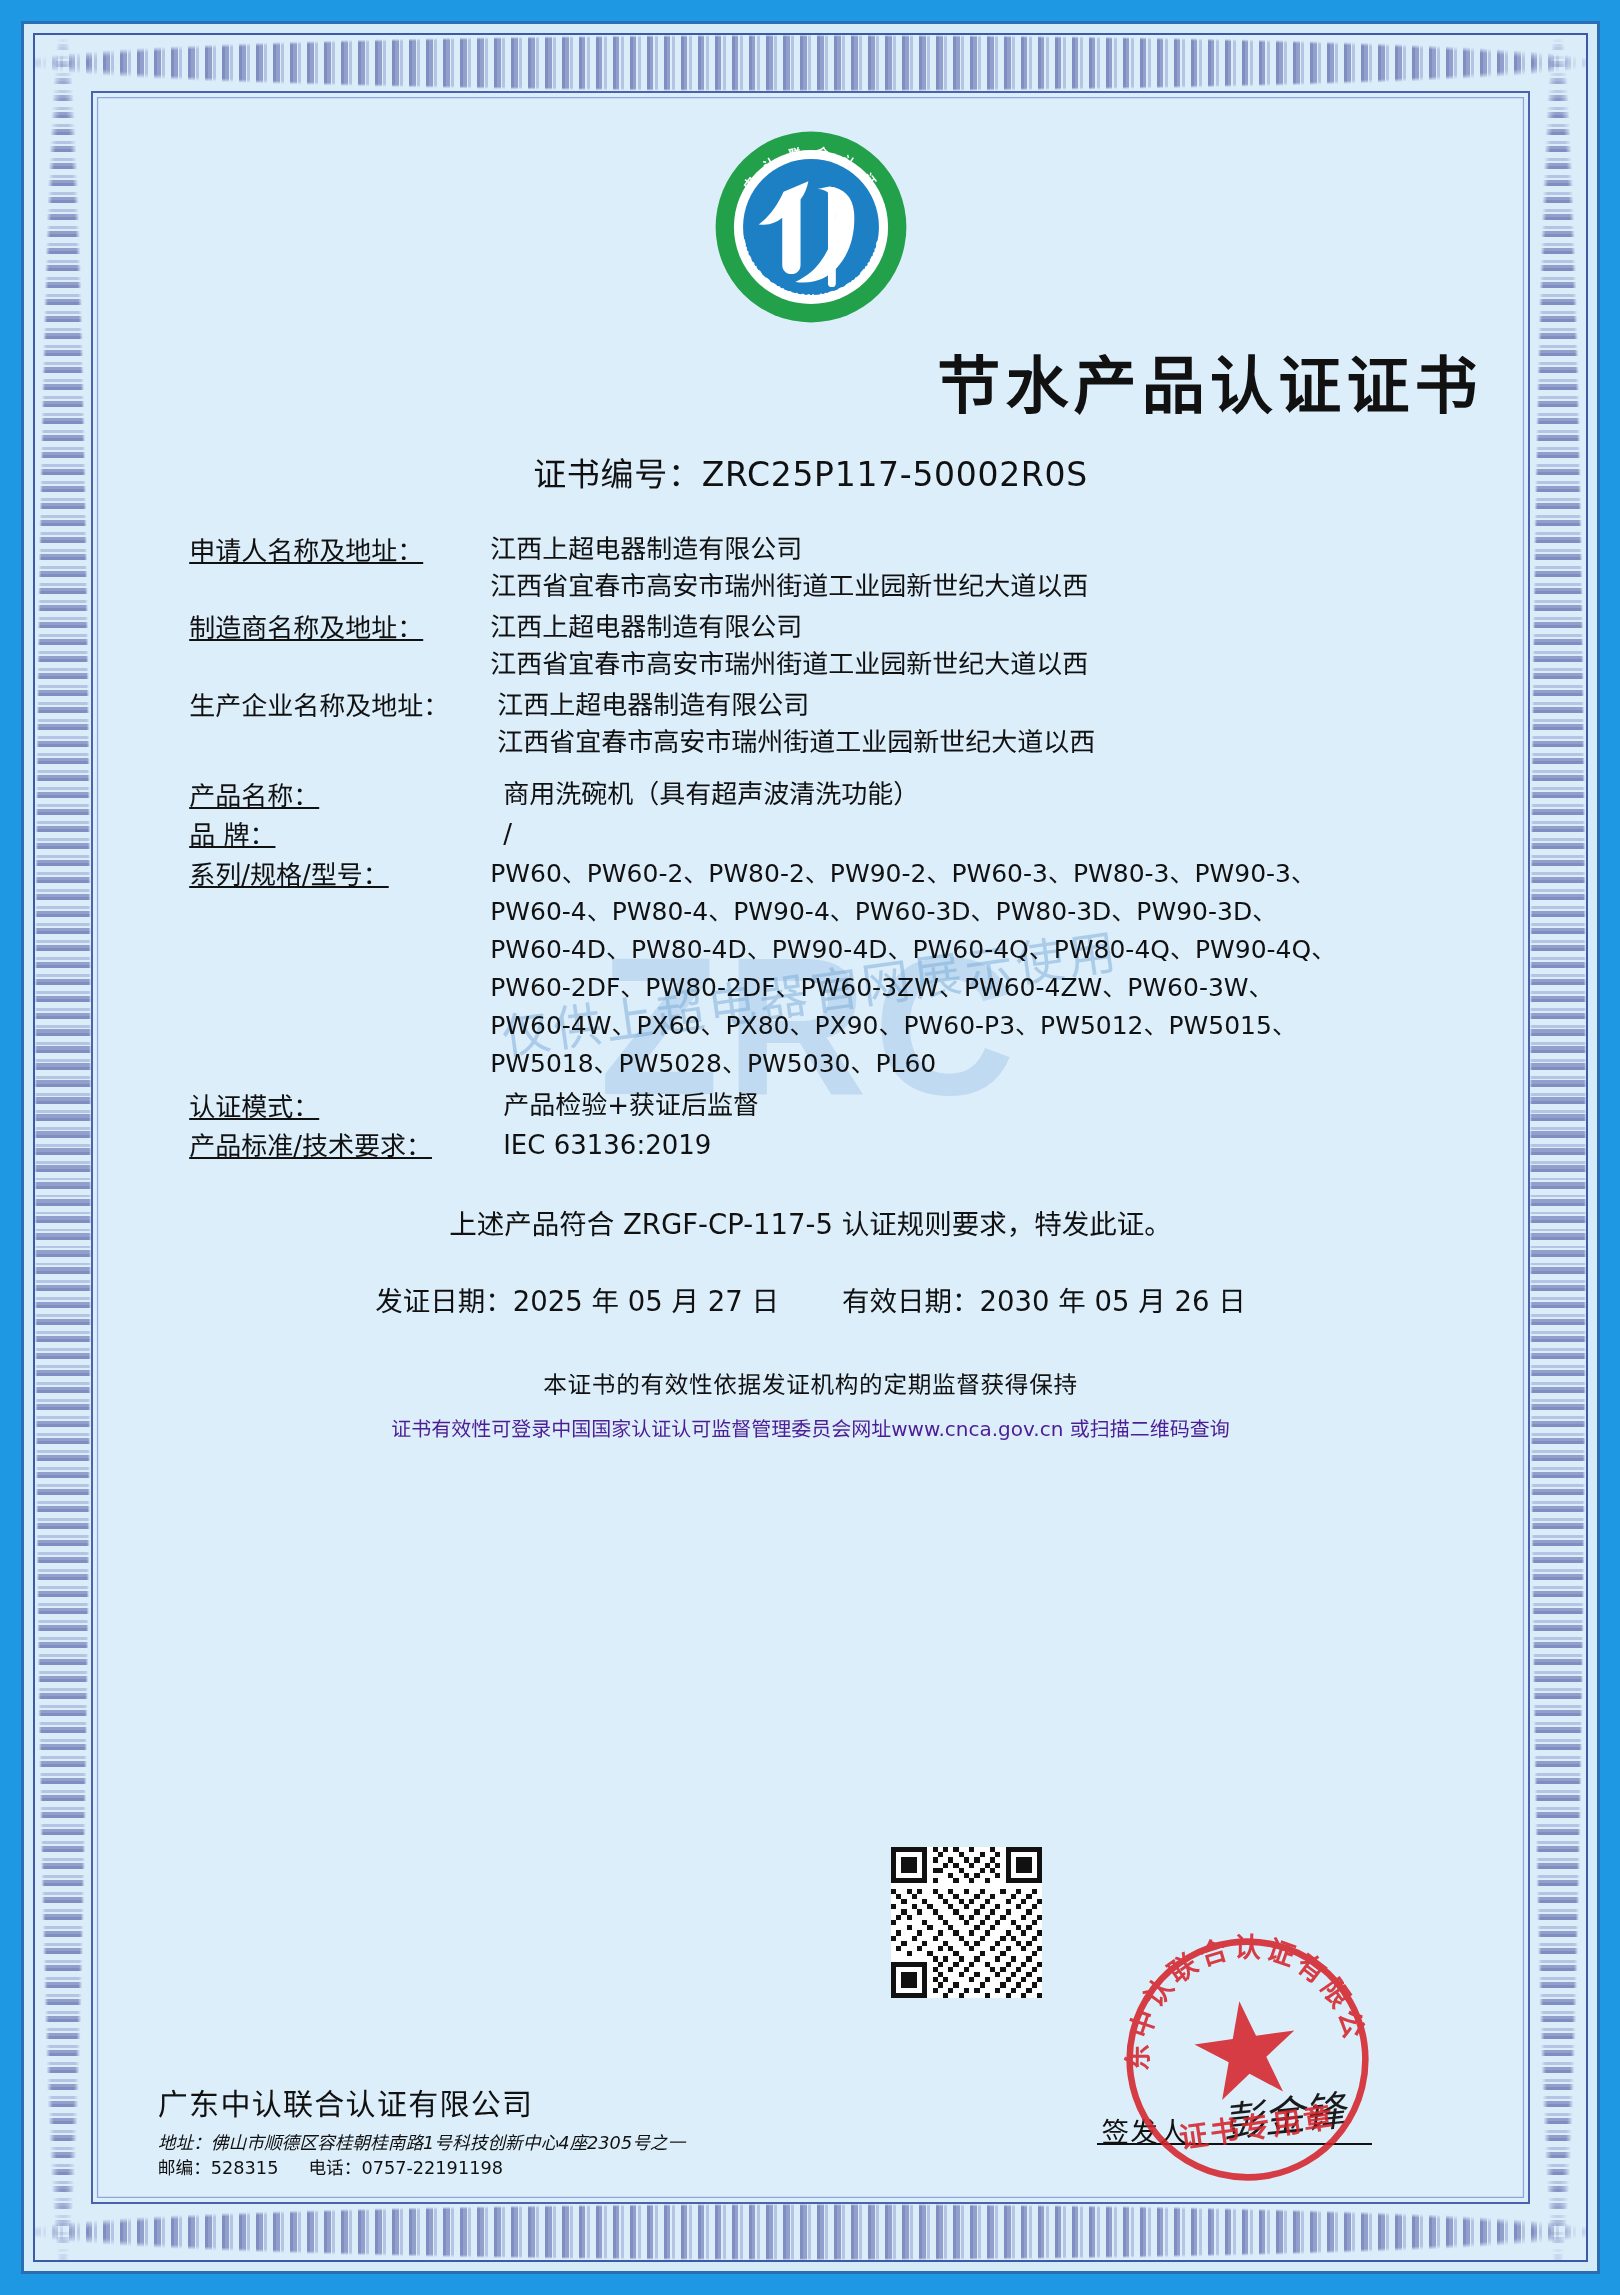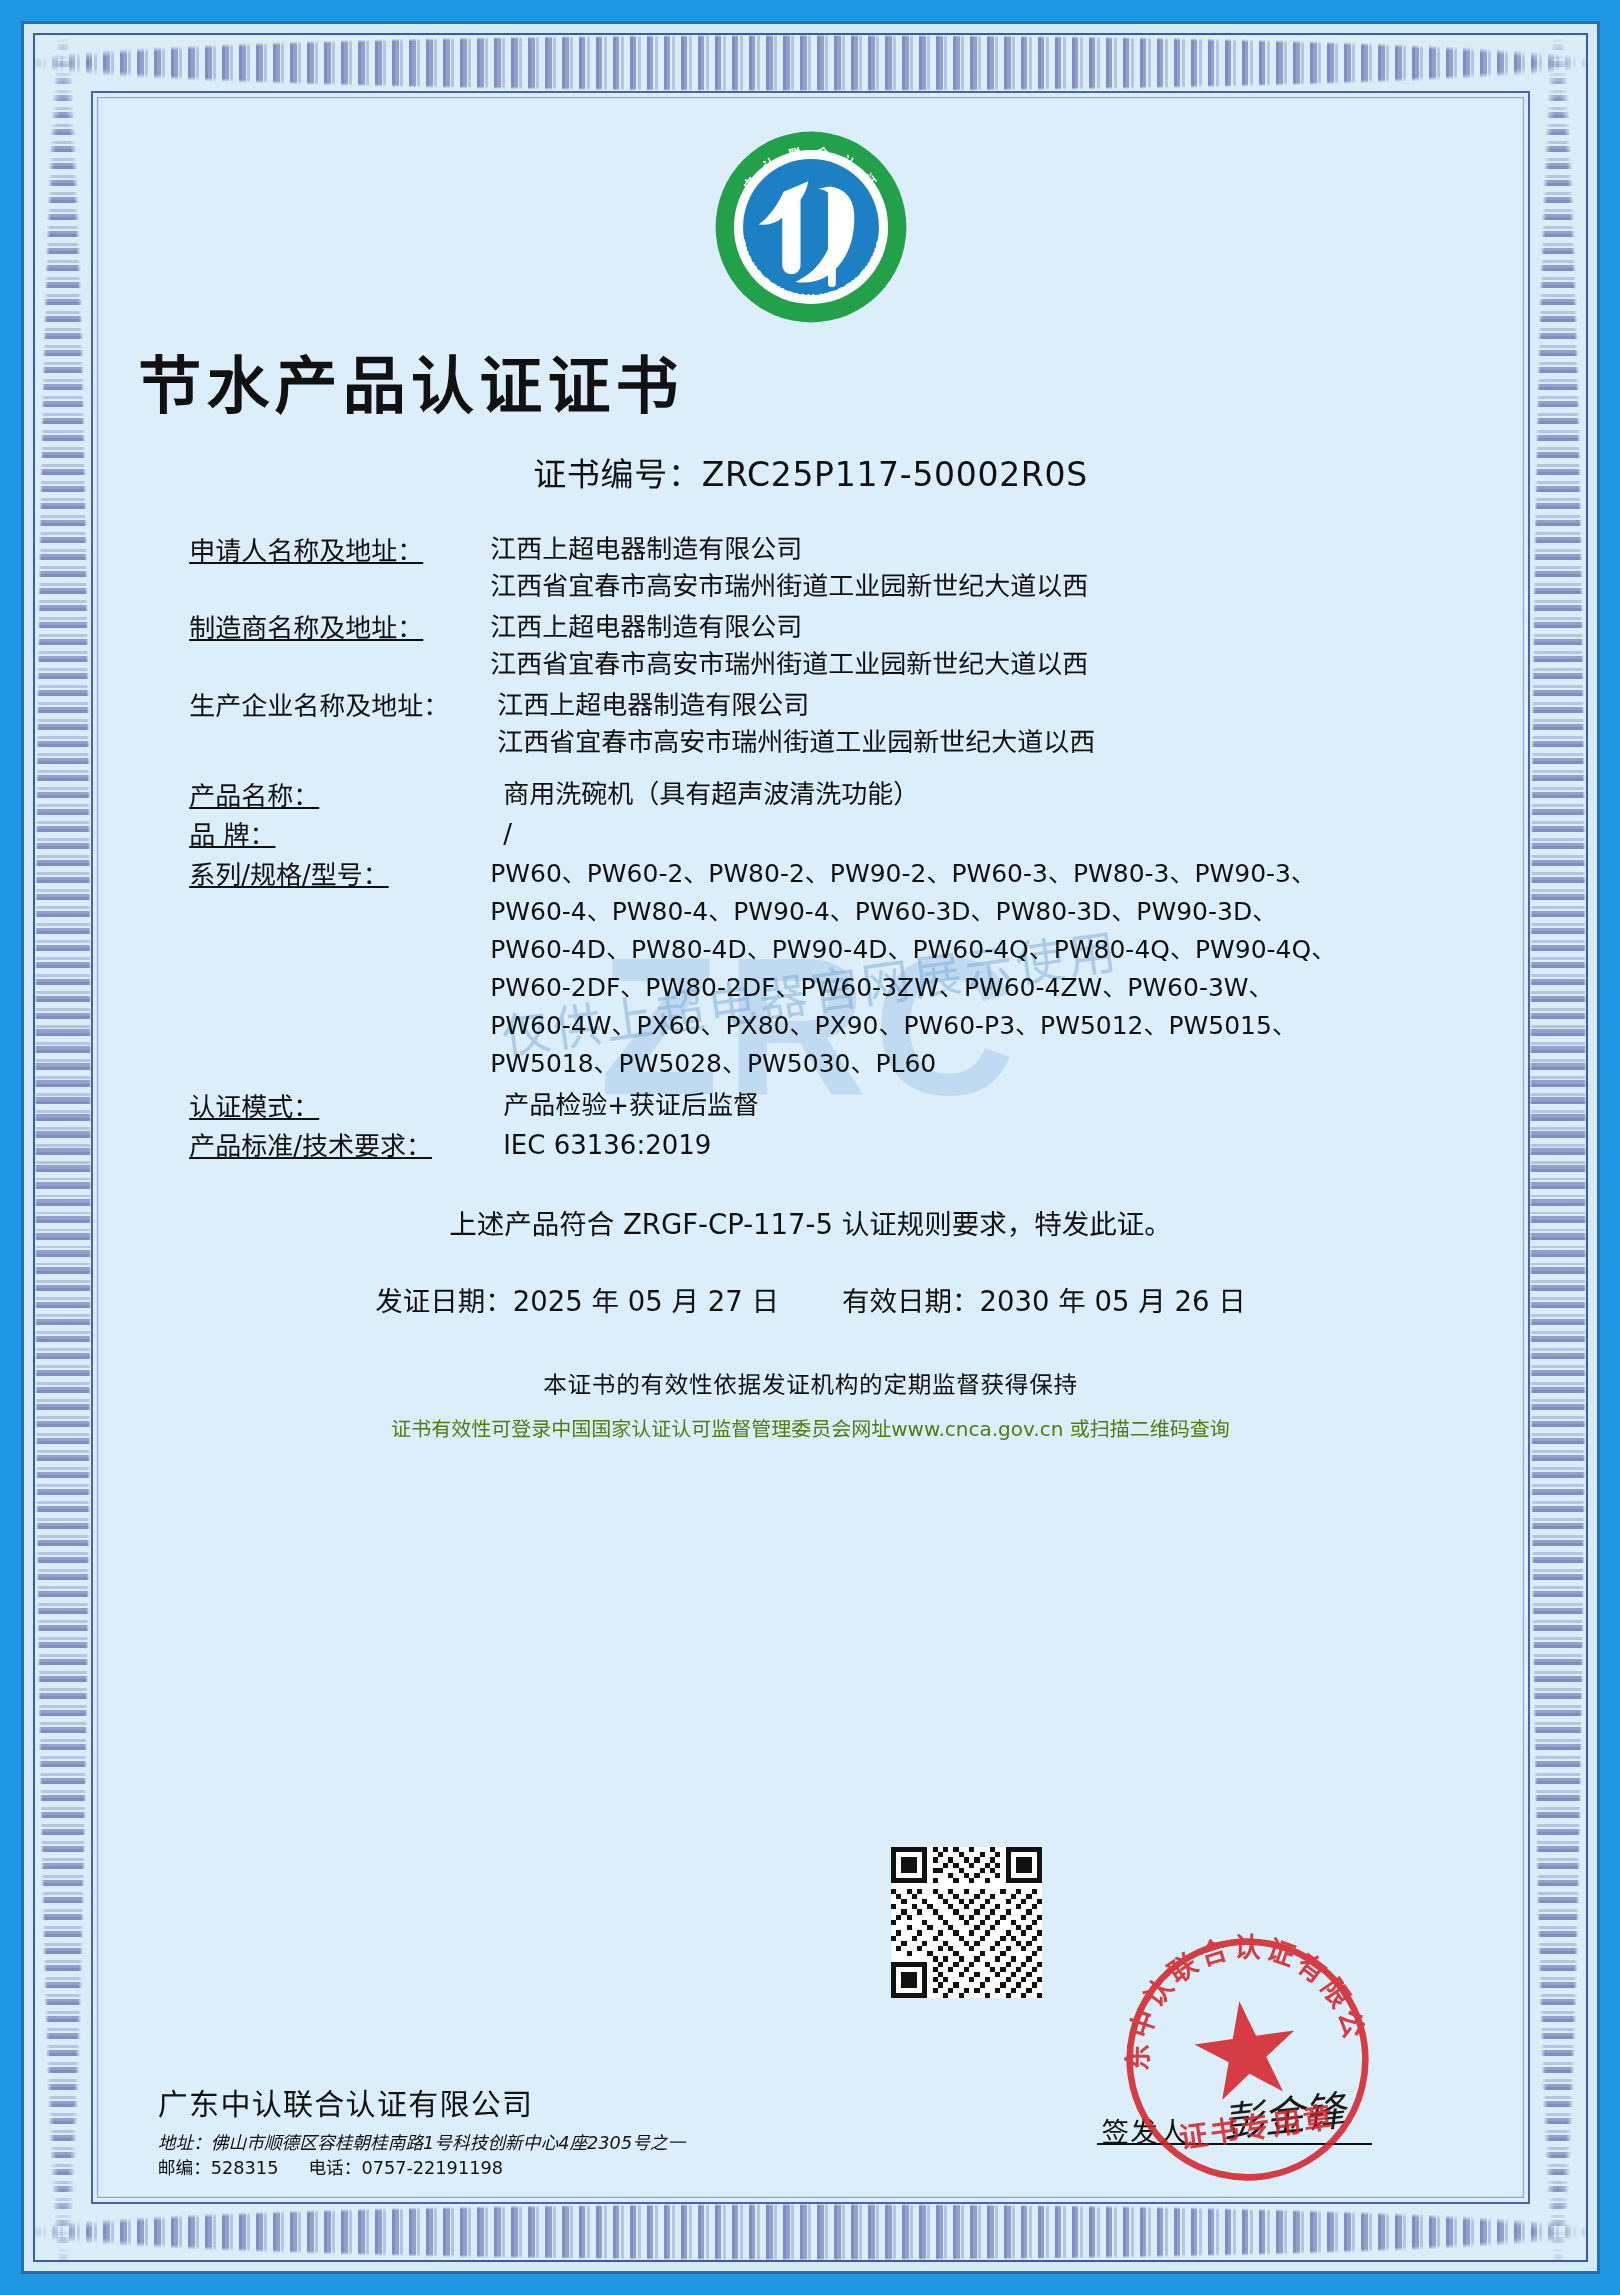--- a/index.html
+++ b/index.html
@@ -138,21 +138,21 @@
     margin-bottom: 10.5px;
   }
   .logo {
     position: relative;
     width: 196px;
     height: 196px;
   }
 
   
   .cert-title {
-    text-align: left;
+    text-align: right;
     font-size: 63px;
     letter-spacing: 5.2px;
     color: #111;
     font-family: "DejaVu Sans", sans-serif;
     font-weight: 600;
     margin-top: 6.5px;
   }
   .cert-no {
     text-align: center;
     font-size: 33px;
@@ -222,21 +222,21 @@
     text-align: center;
     font-size: 23.6px;
     color: #111;
     margin-top: 47px;
     letter-spacing: 0.7px;
     font-family: Liberation Sans, sans-serif;
   }
   .note2 {
     text-align: center;
     font-size: 20px;
-    color: #4d7c0f;
+    color: #4c1d95;
     margin-top: 13px;
     font-family: "DejaVu Sans", sans-serif;
   }
 
   
   .bottom {
     position: absolute;
     left: 47px; right: 47px;
     bottom: 19.6px;
     height: 341px;

